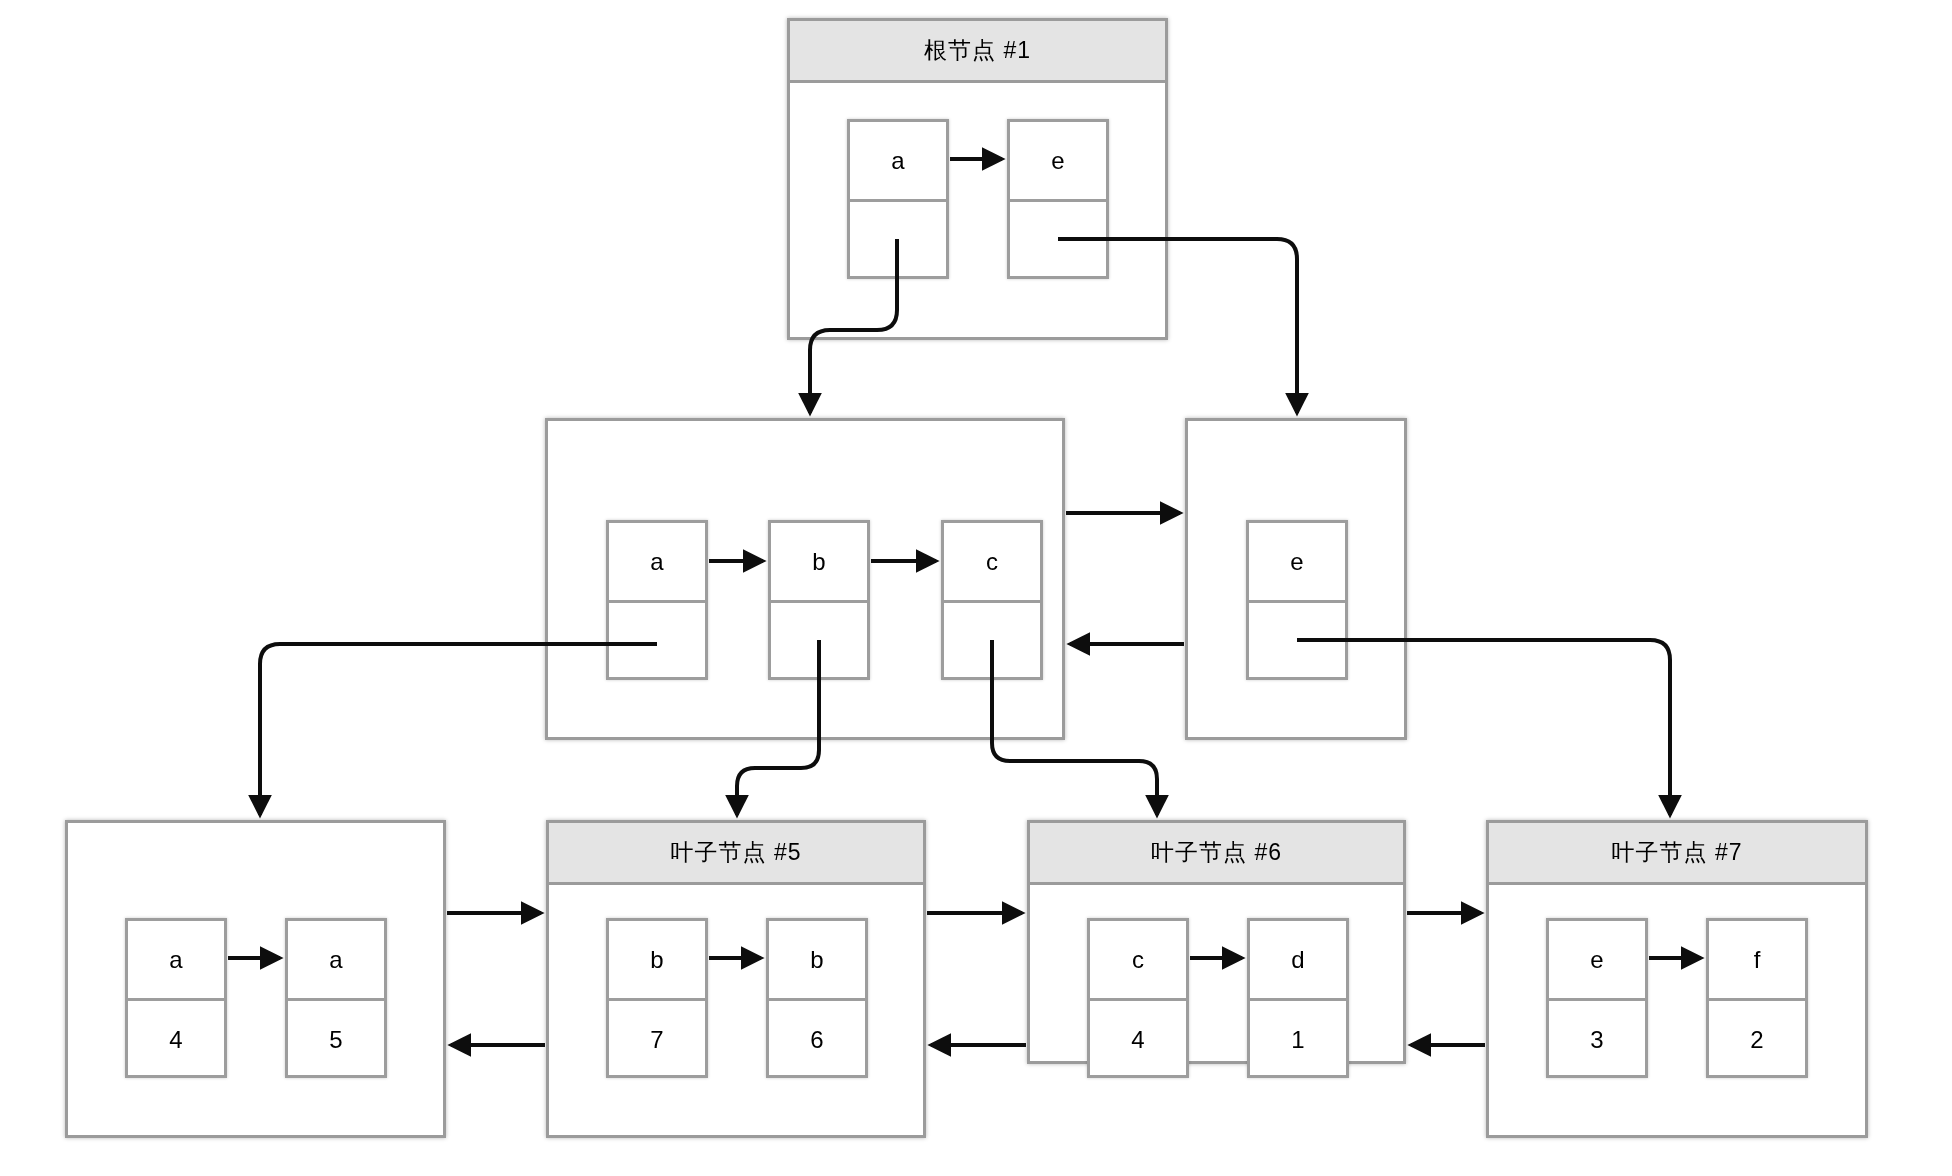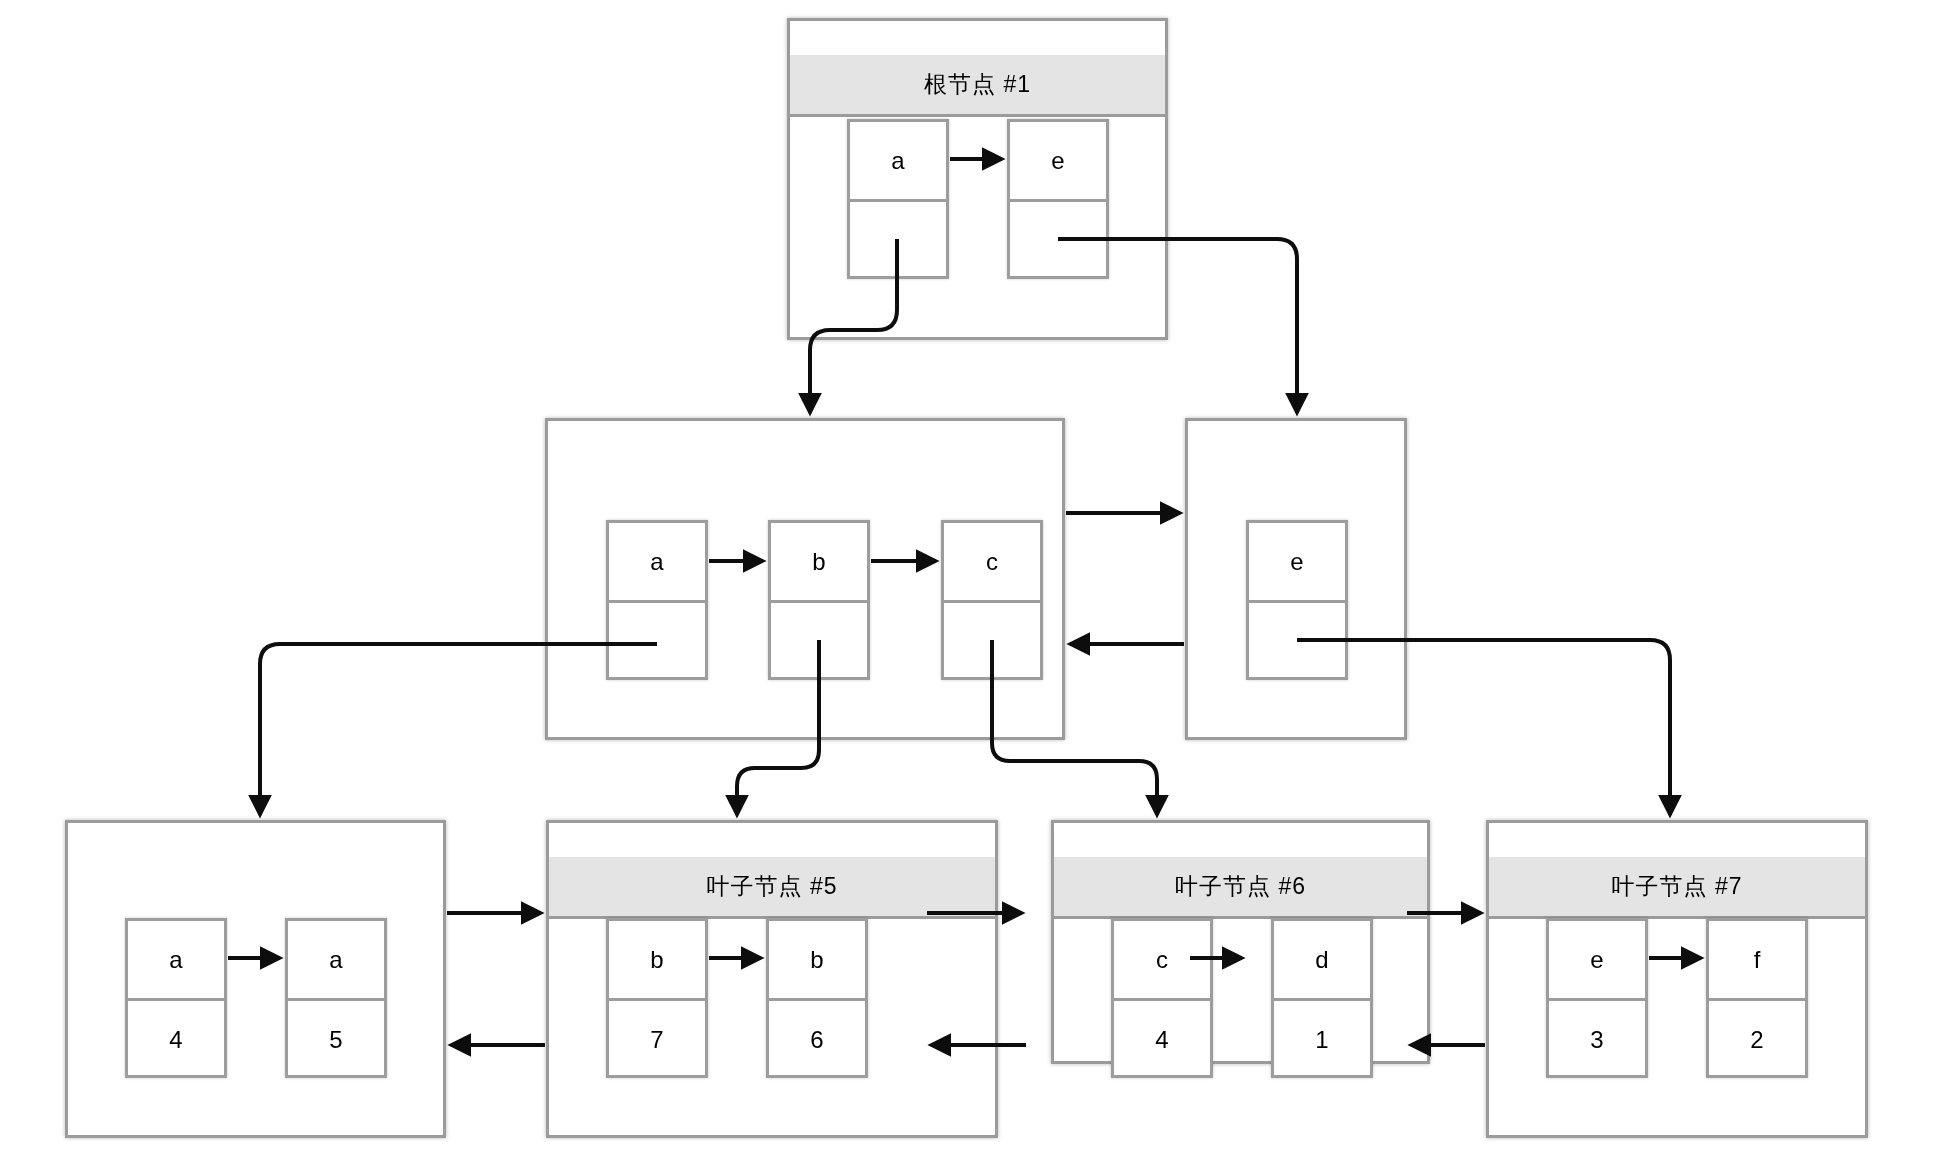--- a/index.html
+++ b/index.html
@@ -18,21 +18,20 @@
     box-shadow:0 0 4px rgba(0,0,0,.28);
     box-sizing:border-box;
   }
   .hdr{
     height:59px;
     background:#e4e4e4;
     border-bottom:3px solid #9b9b9b;
     display:flex;align-items:center;justify-content:center;
     font-size:23px;
     letter-spacing:1px;
-    margin-top:34px;
   }
   .cell{
     position:absolute;
     width:102px;height:160px;
     border:3px solid #9d9d9d;
     background:#ffffff;
     box-sizing:border-box;
     box-shadow:0 0 3px rgba(0,0,0,.2);
   }
   .half{
@@ -90,33 +89,33 @@
     <div class="cell" style="left:57px;top:95px">
       <div class="half key">a</div>
       <div class="half">4</div>
     </div>
     <div class="cell" style="left:217px;top:95px">
       <div class="half key">a</div>
       <div class="half">5</div>
     </div>
   </div>
 
-  <div class="node" style="left:546px;top:820px;width:452px;height:318px">
+  <div class="node" style="left:546px;top:820px;width:380px;height:318px">
     <div class="hdr">叶子节点 #5</div>
     <div class="cell" style="left:57px;top:95px">
       <div class="half key">b</div>
       <div class="half">7</div>
     </div>
     <div class="cell" style="left:217px;top:95px">
       <div class="half key">b</div>
       <div class="half">6</div>
     </div>
   </div>
 
-  <div class="node" style="left:1051px;top:820px;width:379px;height:244px">
+  <div class="node" style="left:1027px;top:820px;width:379px;height:244px">
     <div class="hdr">叶子节点 #6</div>
     <div class="cell" style="left:57px;top:95px">
       <div class="half key">c</div>
       <div class="half">4</div>
     </div>
     <div class="cell" style="left:217px;top:95px">
       <div class="half key">d</div>
       <div class="half">1</div>
     </div>
   </div>

